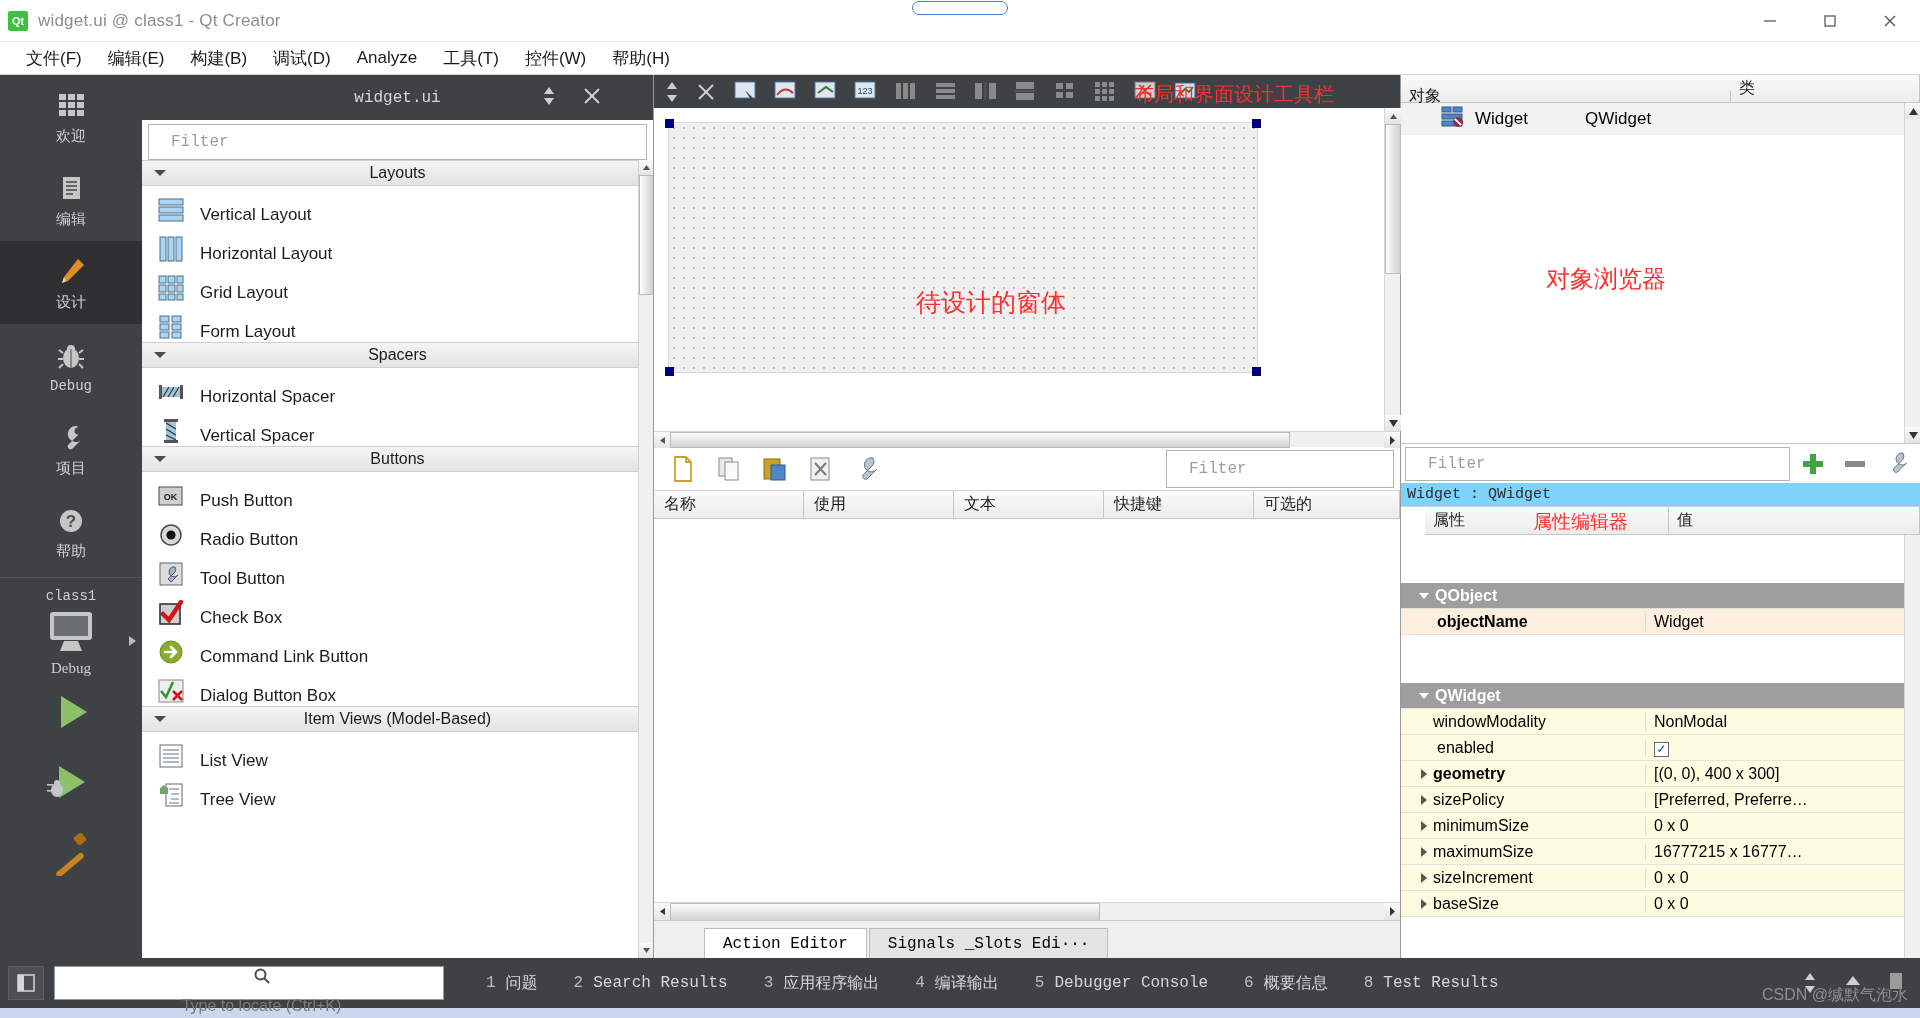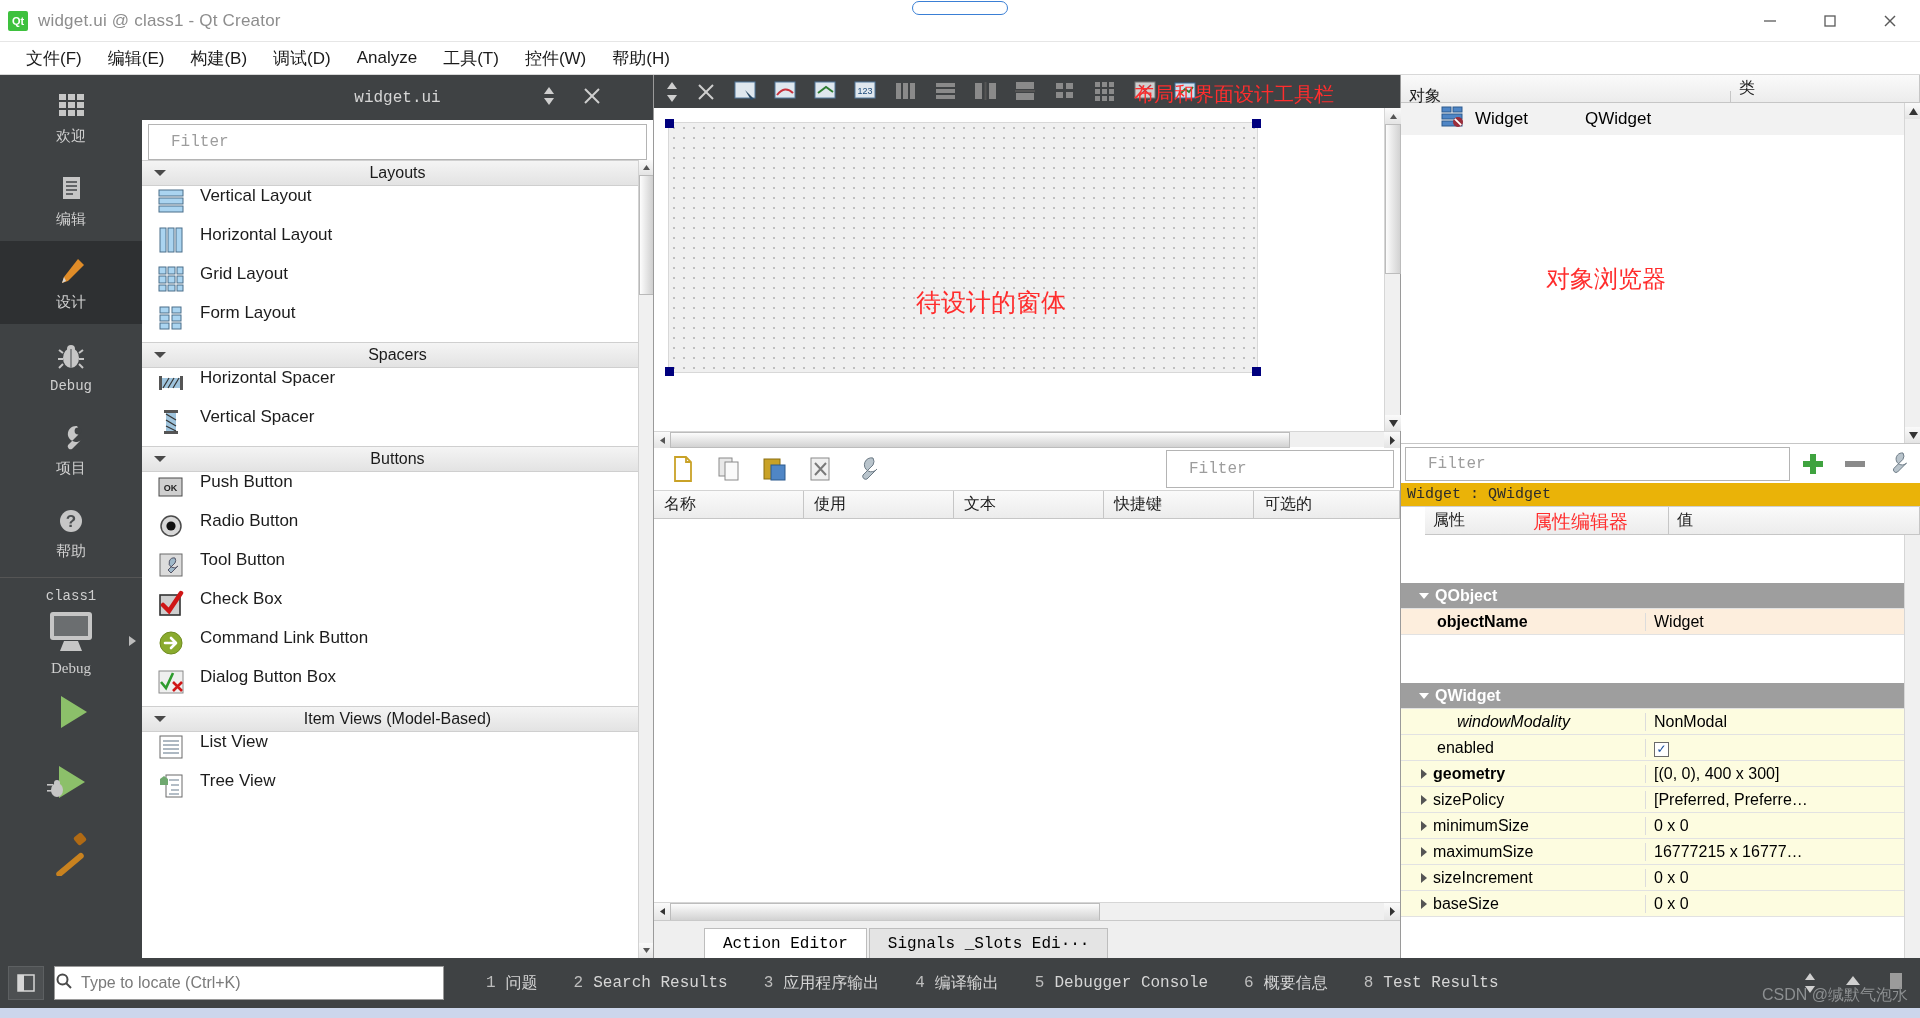--- a/index.html
+++ b/index.html
@@ -64,21 +64,21 @@
     padding-left:22px; color:#9d9d9d; font-family:"Liberation Mono", monospace; font-size:16px;
   }
   #wb-list { flex:1; overflow:hidden; position:relative; background:#fff; }
   .wb-group {
     height:26px; background:linear-gradient(#f4f4f4,#e3e3e3); border-top:1px solid #cfcfcf;
     border-bottom:1px solid #cfcfcf; display:flex;align-items:center;justify-content:center;
     font-size:16px; color:#1a1a1a; position:relative;
   }
   .wb-group .arrow { position:absolute; left:12px; width:0;height:0;
      border-left:6px solid transparent;border-right:6px solid transparent;border-top:6px solid #4a4a4a;}
-  .wb-item { height:39px;display:flex;align-items:flex-start;padding-left:14px; font-size:17px;
+  .wb-item { height:39px;display:flex;align-items:flex-end;padding-left:14px; font-size:17px;
              color:#1c1c1c; }
   .wb-item .ico { width:30px;height:30px;margin-right:14px;flex:0 0 30px;
                   display:flex;align-items:center;justify-content:center;}
   
   #wb-scroll { position:absolute; right:0; top:0; width:15px; height:100%; background:#f0f0f0;
                border-left:1px solid #d2d2d2;}
   .sb-arrow { width:15px;height:15px;background:linear-gradient(#fafafa,#e4e4e4);
               display:flex;align-items:center;justify-content:center;}
   #wb-thumb { position:absolute; top:15px; left:0; width:15px; height:120px;
               background:linear-gradient(90deg,#fdfdfd,#cfcfcf); border:1px solid #b9b9b9;}
@@ -138,21 +138,21 @@
   #obj-tree { height:340px; position:relative; }
   .obj-row { height:32px;display:flex;align-items:center;padding-left:40px;
              background:#f2f2f2; font-size:17px; gap:10px;}
   #obj-annot { position:absolute; left:145px; top:160px; color:#ff2d2d; font-size:24px;}
   .obj-vscroll { position:absolute; right:0;top:0;width:16px;height:100%;background:#f0f0f0;
                  border-left:1px solid #d6d6d6;}
   #prop-filterbar { height:40px; display:flex; align-items:center; padding:0 4px; gap:4px;
                     border-top:1px solid #c6c6c6; }
   #prop-filter { flex:1; height:34px; }
   .pf-btn { width:38px;height:34px;display:flex;align-items:center;justify-content:center;}
-  #prop-objline { height:24px; background:#eab308; display:flex;align-items:center;
+  #prop-objline { height:24px; background:#7dd3fc; display:flex;align-items:center;
                   padding-left:6px; font-family:"Liberation Mono", monospace; font-size:15px;
                   color:#2c2c2c; border-bottom:1px solid #cfcfcf;}
   #prop-head { height:28px; display:flex; background:linear-gradient(#fafafa,#ececec);
                border-bottom:1px solid #c6c6c6; position:relative;margin-left:24px;}
   #prop-head div.c { display:flex;align-items:center;padding-left:8px;font-size:16px;color:#1b1b1b;
                      border-right:1px solid #c6c6c6;}
   #prop-annot { position:absolute; left:108px; top:2px; color:#ff2d2d; font-size:19px;
                 font-weight:normal; }
   #prop-table { flex:1; overflow:hidden; position:relative; }
   .prop-row { height:26px; display:flex; align-items:center; font-size:16px;
@@ -172,21 +172,21 @@
                   border-bottom:5px solid transparent;border-left:6px solid #555;}
   .twisty.white { border-top-color:#fff; }
   .prop-vscroll { position:absolute; right:0;top:0;width:16px;height:100%;background:#f0f0f0;
                   border-left:1px solid #d6d6d6;}
   
   #statusbar { height:50px; background:#3f4244; display:flex; align-items:center;
                padding-left:8px; gap:0; position:relative;}
   #sb-toggle { width:36px;height:34px;background:#4d5052;border:1px solid #5d6062;
                display:flex;align-items:center;justify-content:center;margin-right:10px;}
   #locator { width:390px;height:34px;background:#fff;border:1px solid #9a9a9a;display:flex;
-             align-items:center;padding-left:0;gap:8px;color:#7a7a7a;font-size:16px;}
+             align-items:center;padding-left:25px;gap:8px;color:#7a7a7a;font-size:16px;flex-direction:column;}
   .out-item { display:flex;align-items:center;gap:10px;color:#d6d6d6;
               font-family:"Liberation Mono", monospace; font-size:16px; padding:0 18px;}
   .out-item .num { color:#bdbdbd; }
   #sb-right { margin-left:auto; display:flex; align-items:center; gap:26px; padding-right:16px;}
   .sb-spin { display:flex;flex-direction:column;gap:3px;color:#d0d0d0;}
   #watermark { position:absolute; right:12px; bottom:2px; color:#8c8f91; font-size:16px;
                white-space:nowrap; }
   #bluebar { height:10px; background:#ccd6ec; }
 </style>
 </head>
@@ -886,21 +886,21 @@
         <div class="pval">Widget</div>
       </div>
       <div class="prop-row group">
         <div class="pname">
             <span class="twisty white"></span>
           <span>QWidget</span>
           </div>
         <div class="pval"></div>
       </div>
       <div class="prop-row alt-b">
-        <div class="pname" style="padding-left:56px;font-style:italic;">
+        <div class="pname" style="padding-left:32px;">
           <span>windowModality</span>
           </div>
         <div class="pval">NonModal</div>
       </div>
       <div class="prop-row alt-b">
         <div class="pname" style="padding-left:36px;">
           <span>enabled</span>
           </div>
         <div class="pval">
           <span style="display:inline-block;width:15px;height:15px;border:1px solid #6a6a6a;background:#fff;

